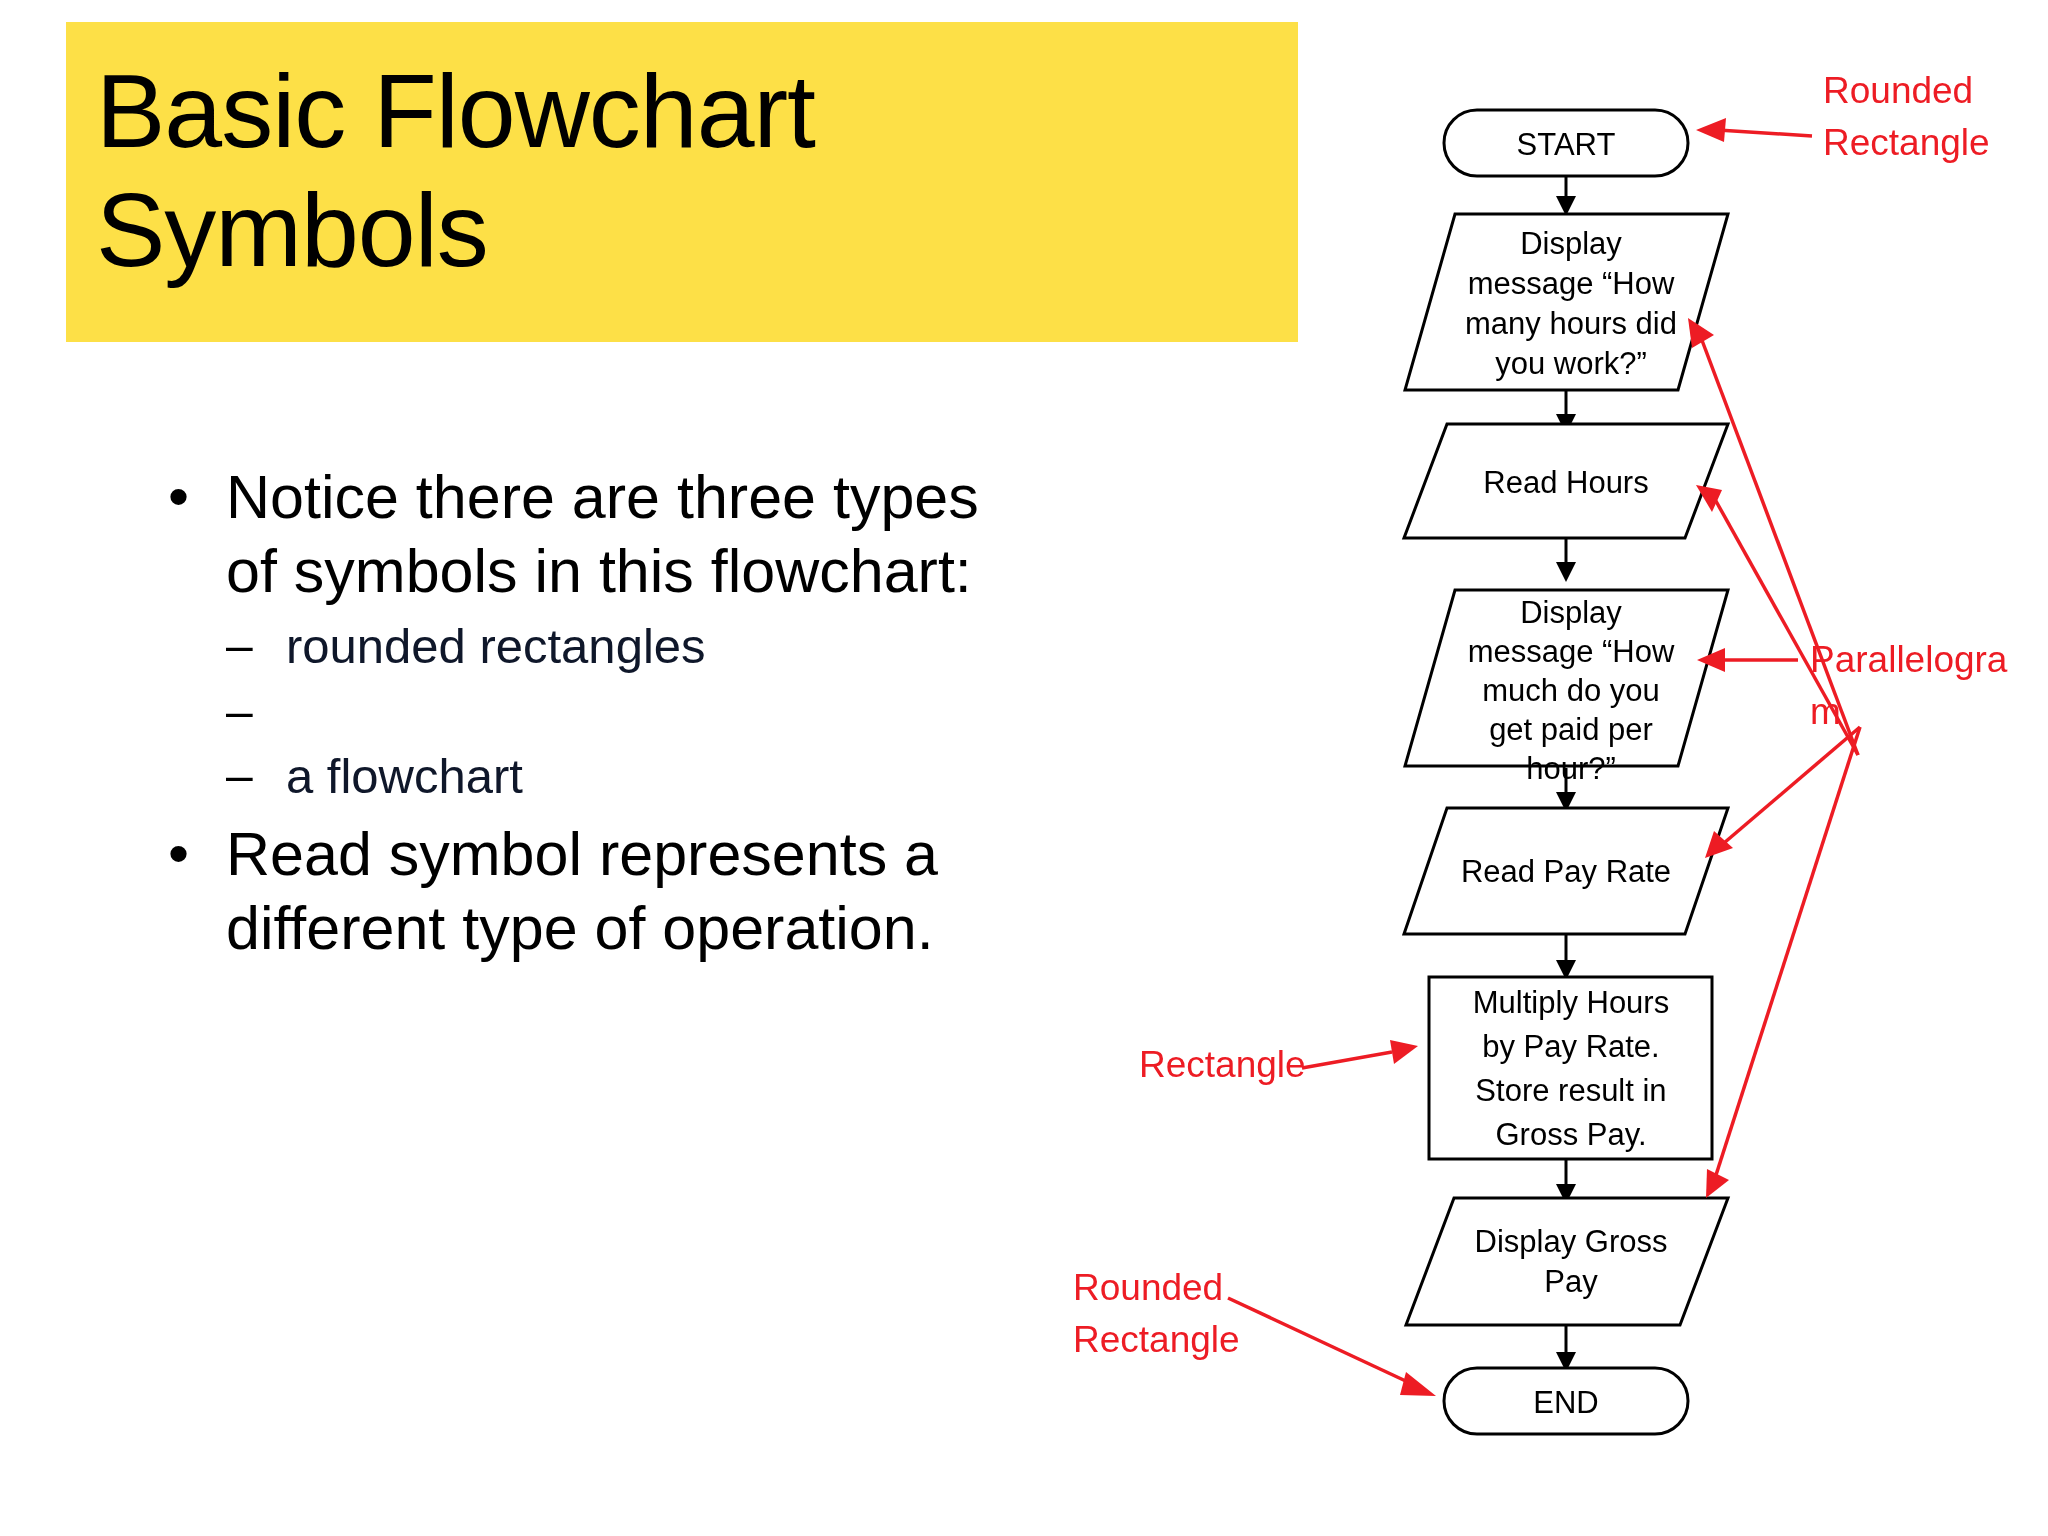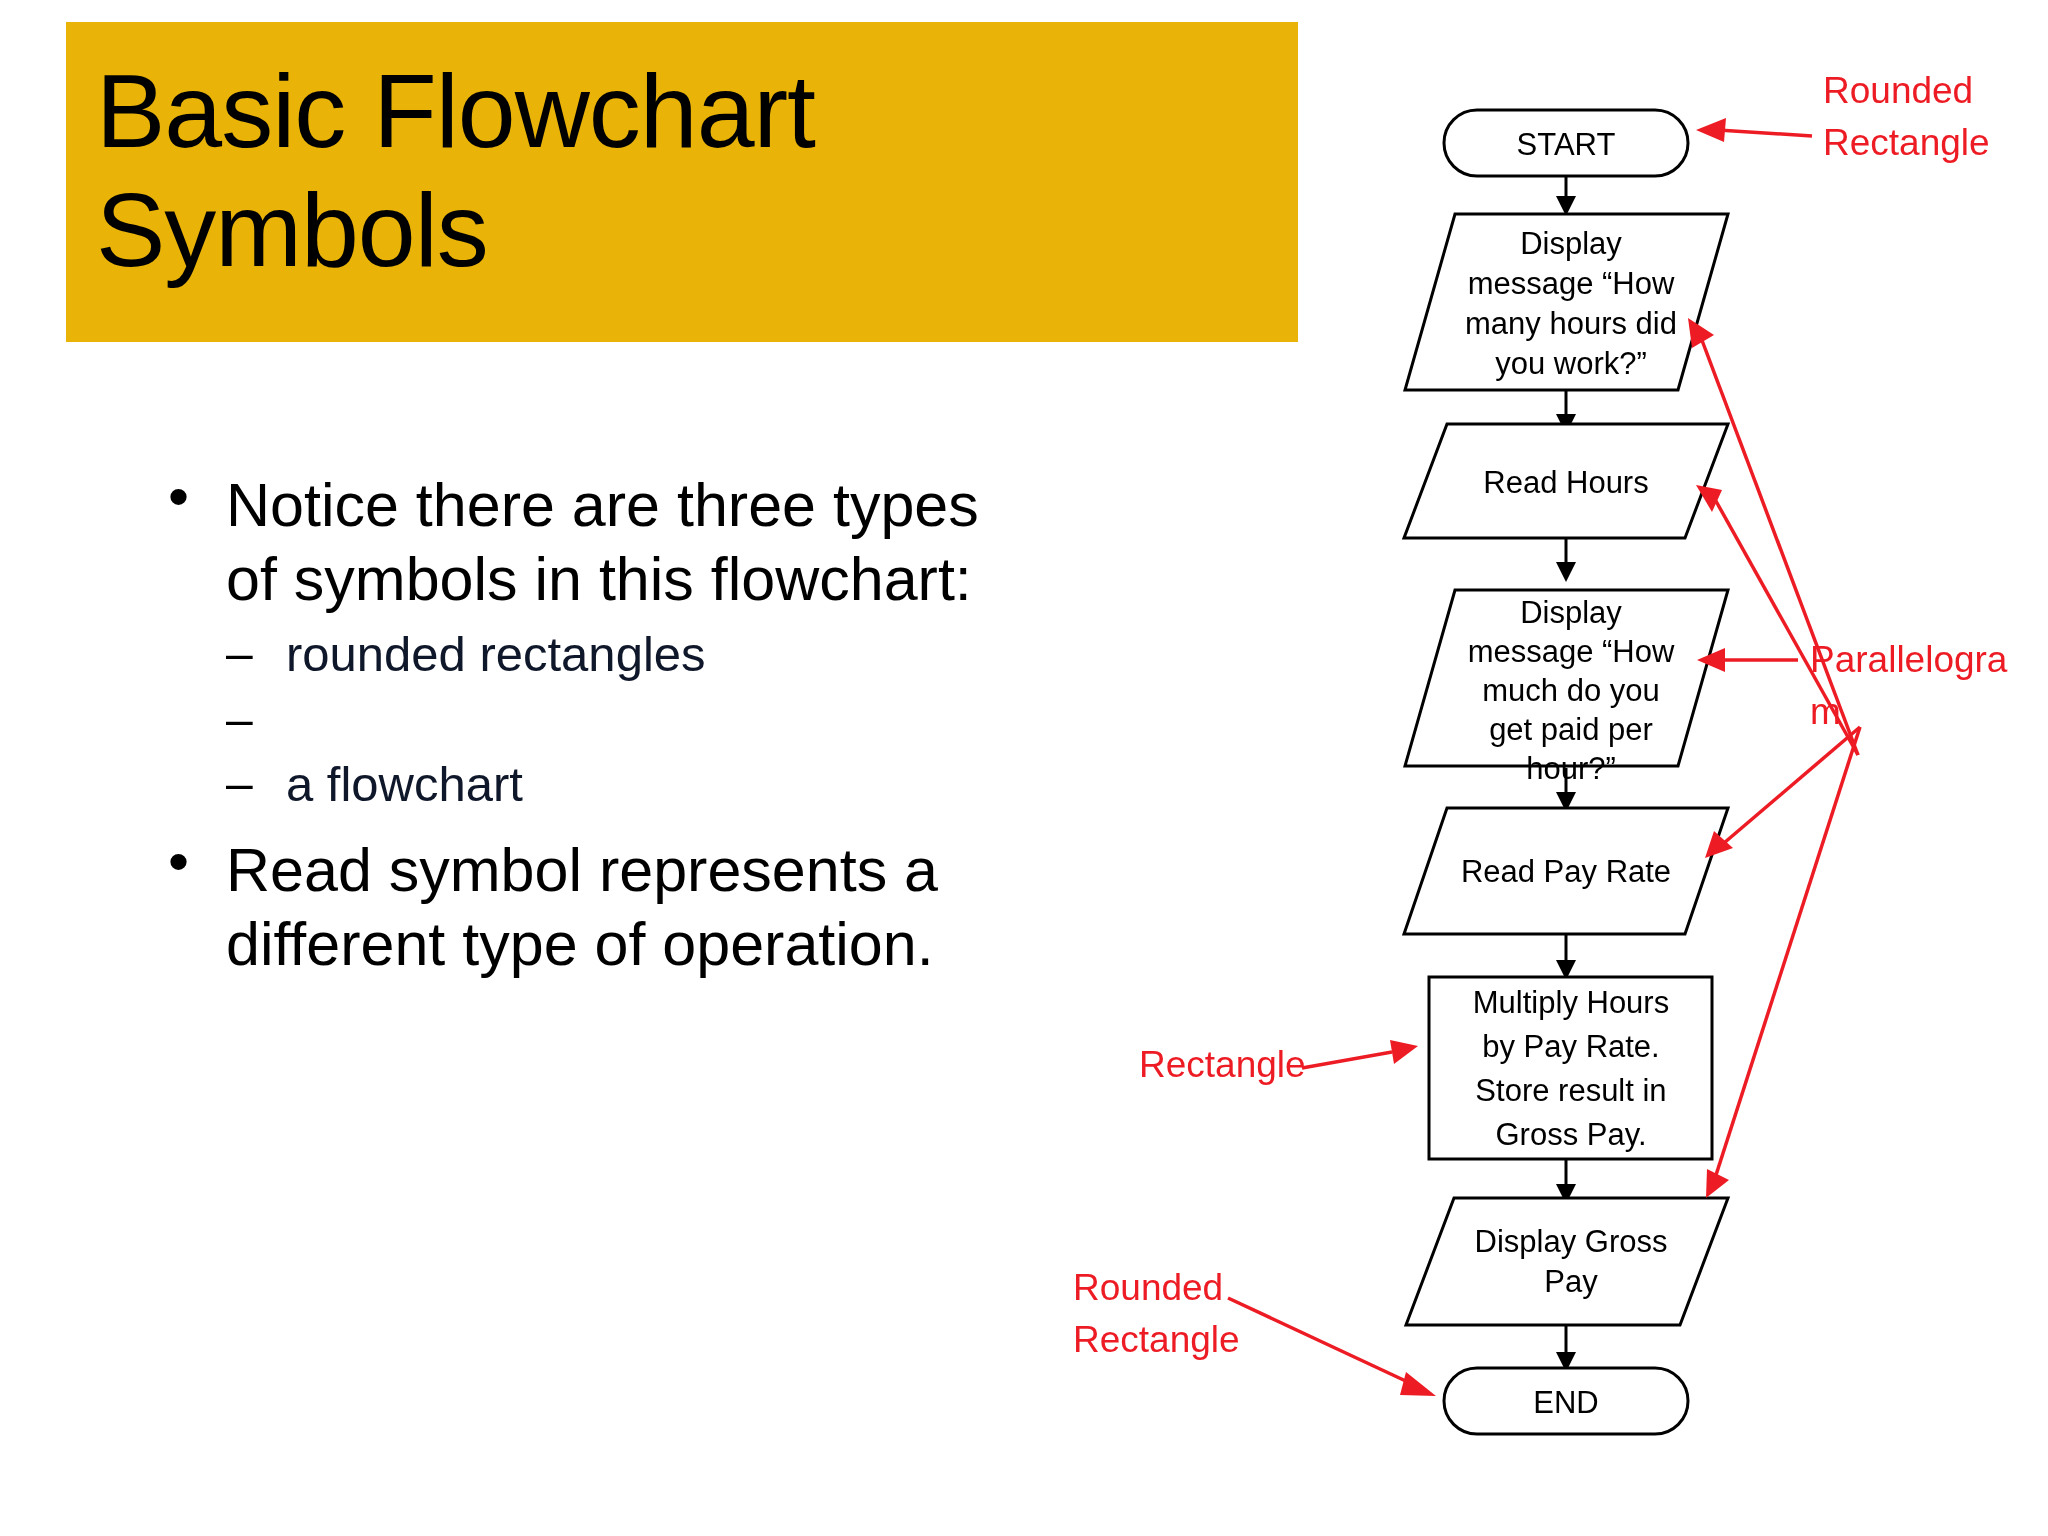--- a/index.html
+++ b/index.html
@@ -16,21 +16,21 @@
     -webkit-font-smoothing: antialiased;
   }
 
   
   #title-banner {
     position: absolute;
     left: 66px;
     top: 22px;
     width: 1232px;
     height: 320px;
-    background: #eab308;
+    background: #fde047;
     box-sizing: border-box;
   }
   #title-text {
     position: absolute;
     left: 30px;
     top: 30px;
     width: 1180px;
     font-size: 104px;
     line-height: 1.14;
     color: #000000;
@@ -60,21 +60,20 @@
     color: #000;
     text-align: left;
     padding-left: 18px;
     box-sizing: border-box;
   }
   .bullet-l1 .text {
     font-size: 61px;
     line-height: 1.22;
     color: #000;
     flex: 1;
-    margin-top: 8px;
   }
   .sub-list {
     margin-left: 76px;
     margin-top: 6px;
     margin-bottom: 8px;
   }
   .bullet-l2 {
     display: flex;
     align-items: flex-start;
     margin-bottom: 2px;

